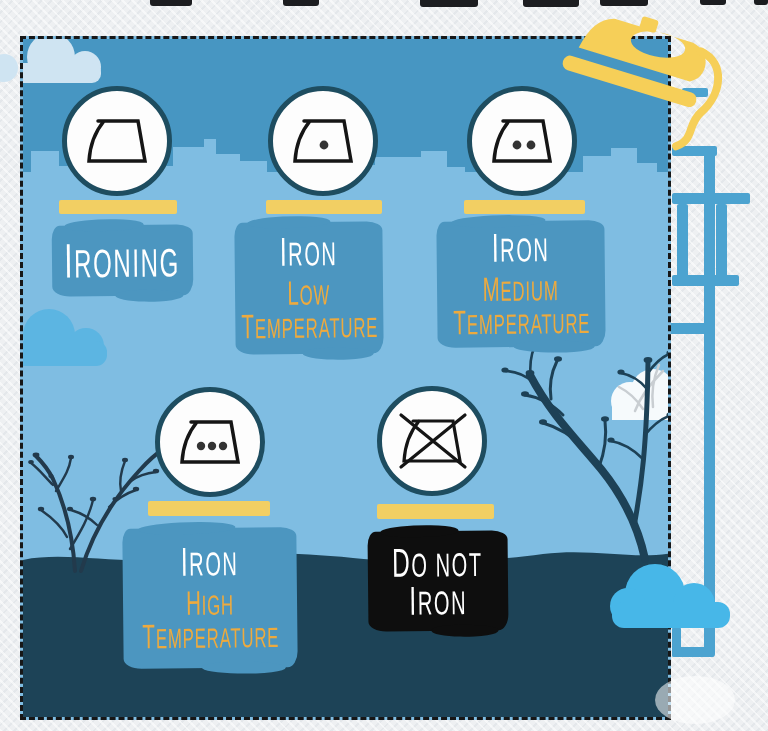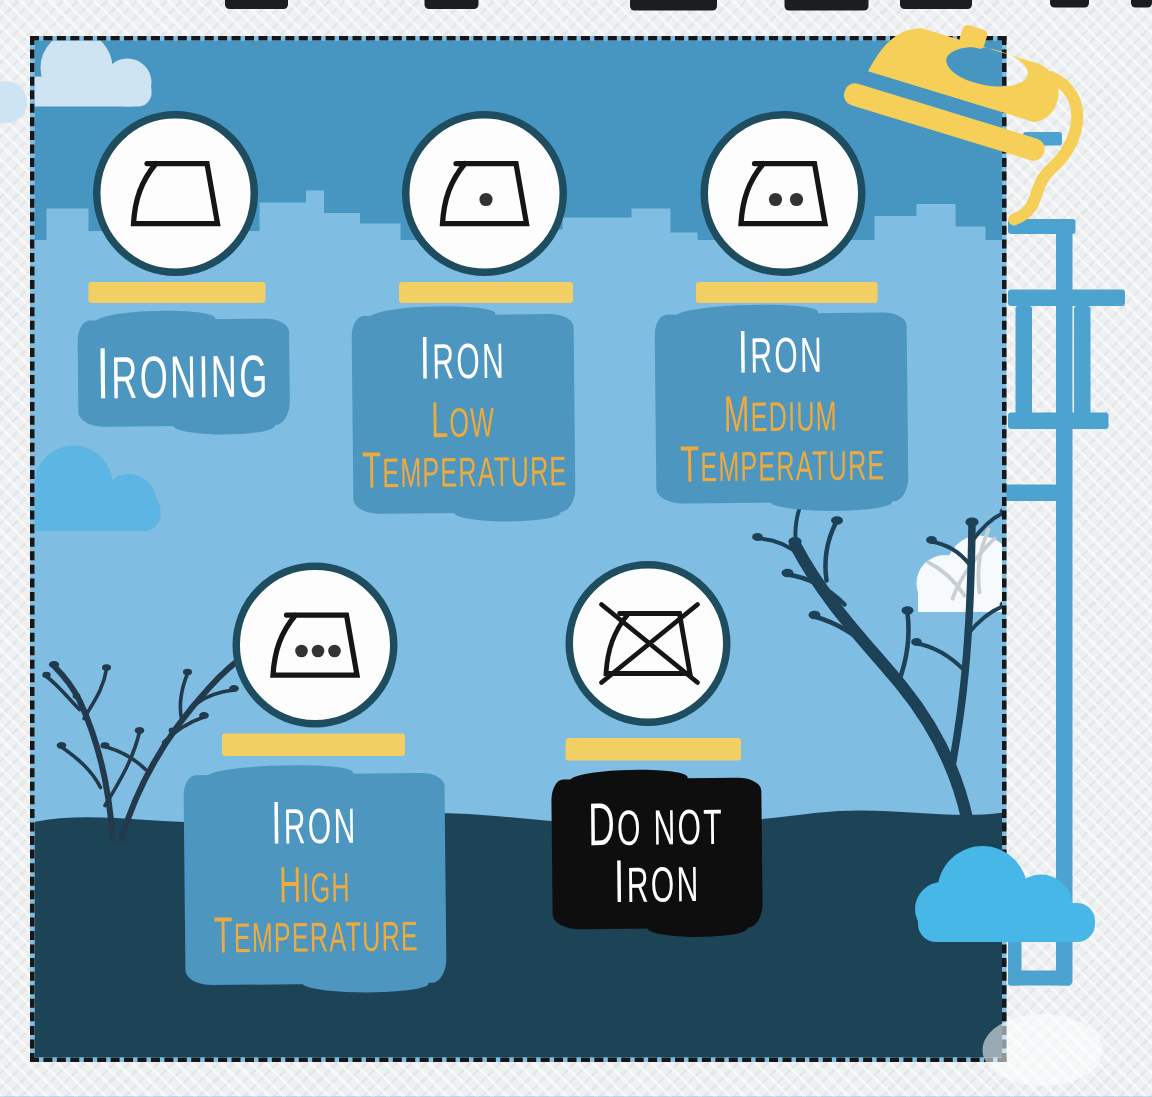--- a/index.html
+++ b/index.html
@@ -10,21 +10,21 @@
     background-image:
       repeating-linear-gradient(45deg, rgba(255,255,255,.55) 0 2px, rgba(0,0,0,0) 2px 7px),
       repeating-linear-gradient(-45deg, rgba(210,216,222,.35) 0 2px, rgba(0,0,0,0) 2px 7px);
   }
   #canvas{position:absolute;inset:0;width:768px;height:731px;}
   .frag{position:absolute;top:0;background:#1c1d20;border-radius:0 0 3px 3px;}
   .rack-svg,.overlay-svg{position:absolute;left:0;top:0;pointer-events:none;}
   .overlay-svg{z-index:6;}
   .rack-svg{z-index:0;}
   .poster{
-    position:absolute;left:20px;top:24px;width:651px;height:684px;box-sizing:border-box;
+    position:absolute;left:20px;top:36px;width:651px;height:684px;box-sizing:border-box;
     border:3px dashed #171717;background:var(--sky-light,#7fbde2);overflow:hidden;z-index:1;
   }
   .scene{position:absolute;left:0;top:0;width:645px;height:678px;}
   .symbol-circle{
     position:absolute;width:100px;height:100px;box-sizing:content-box;
     border:5px solid var(--circle-ring,#1e4d60);border-radius:50%;background:#fdfdfd;
     display:flex;align-items:center;justify-content:center;z-index:2;
   }
   .accent-bar{position:absolute;height:14px;background:var(--accent-yellow,#f2cf63);border-radius:2px;z-index:2;}
   .label-box{

